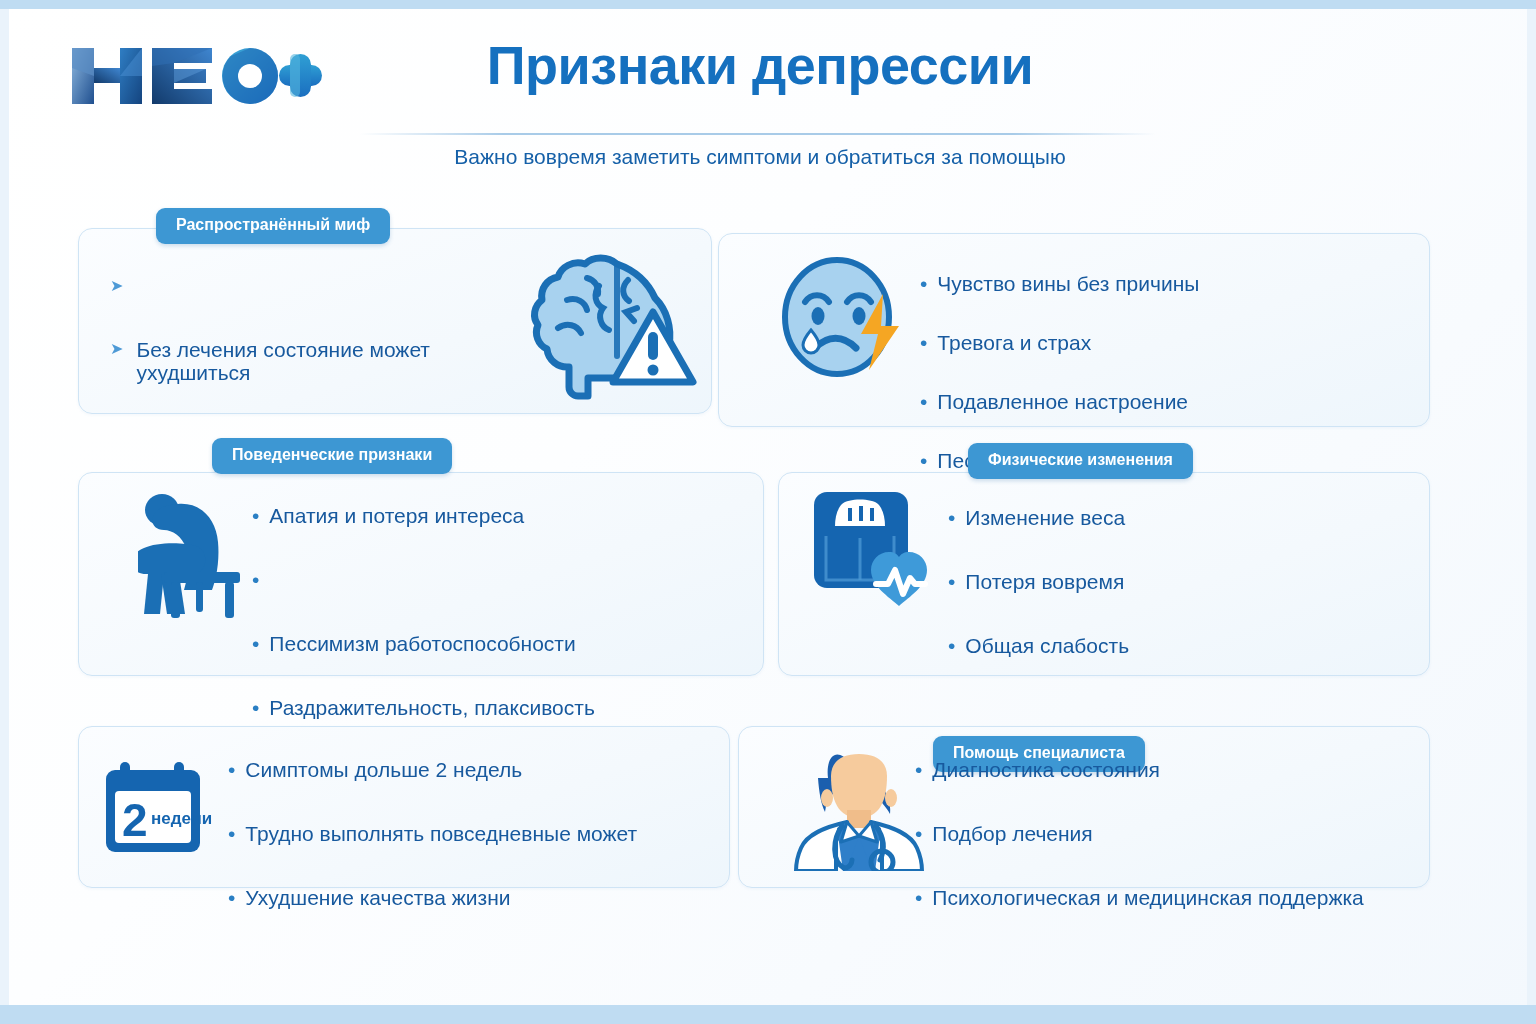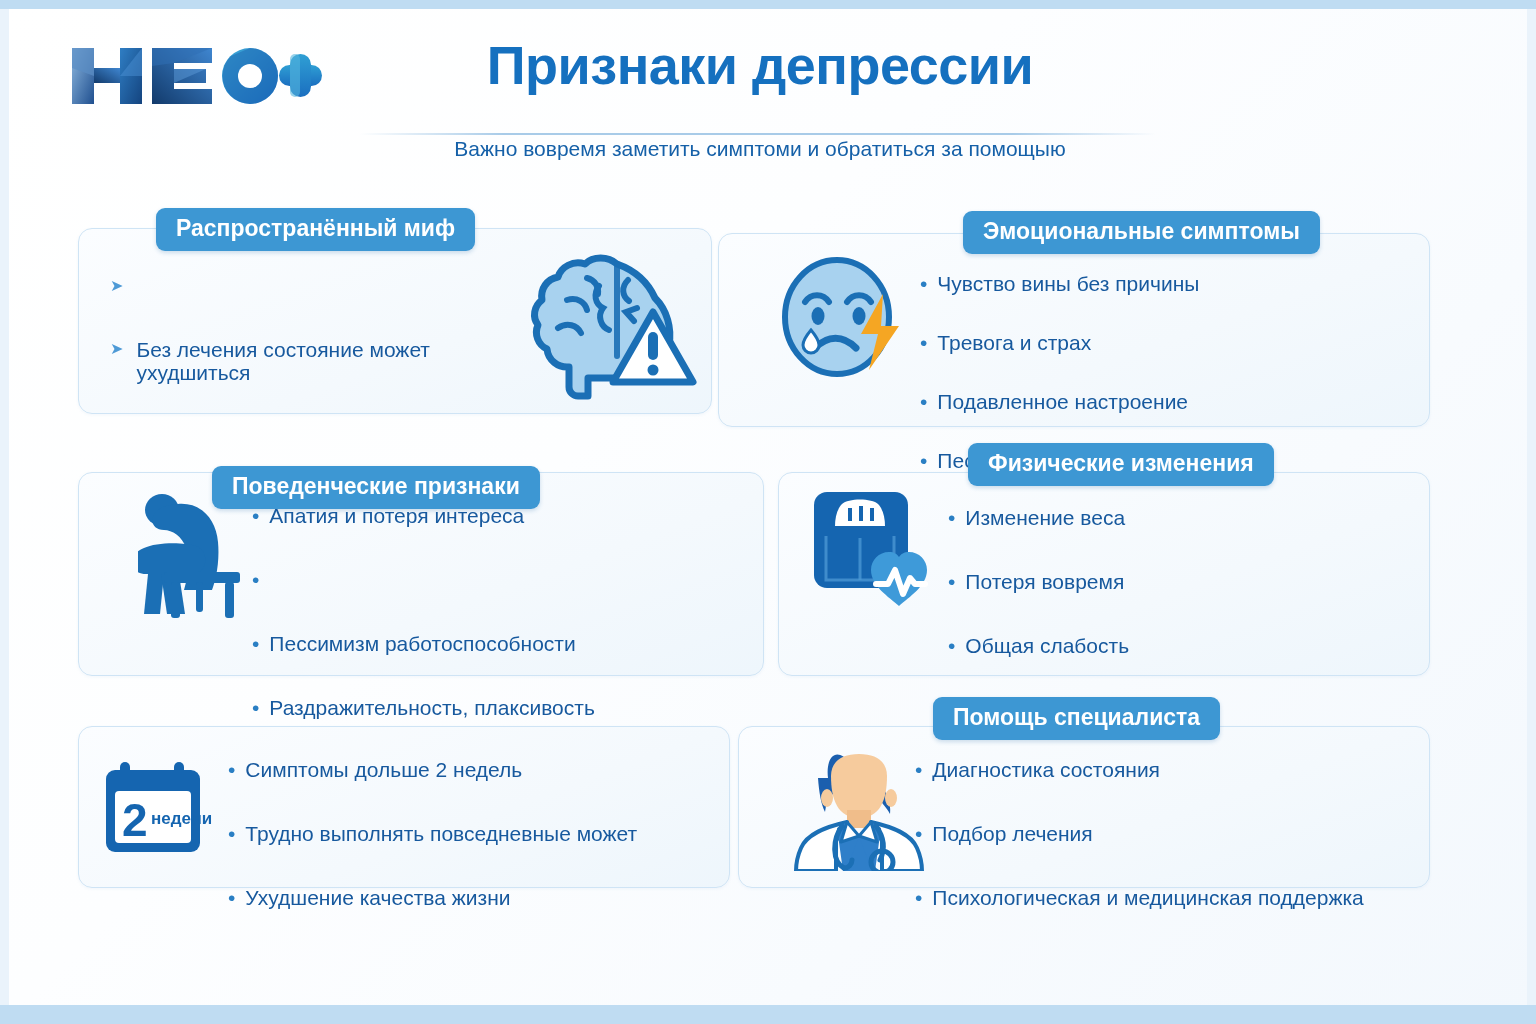--- a/index.html
+++ b/index.html
@@ -28,38 +28,38 @@
     text-align:center;
     font-size:54px;font-weight:bold;letter-spacing:-0.5px;
     color:#1570bf;
     line-height:1.05;
   }
   .title-rule{
     position:absolute;left:360px;top:124px;width:796px;height:2px;
     background:linear-gradient(90deg,rgba(160,200,235,0) 0%,#a8cbe8 18%,#a8cbe8 82%,rgba(160,200,235,0) 100%);
   }
   .subtitle{
-    position:absolute;left:360px;top:128px;width:800px;text-align:center;
+    position:absolute;left:360px;top:136px;width:800px;text-align:center;
     font-size:21px;color:#1560a8;font-weight:500;
   }
 
   
   .card{
     position:absolute;
     background:linear-gradient(160deg,#fbfdff 0%,#f4f9fd 60%,#eef6fc 100%);
     border:1.5px solid #cfe4f5;
     border-radius:14px;
     box-sizing:border-box;
     box-shadow:0 1px 3px rgba(120,170,210,.09);
   }
   .badge{
     position:absolute;
     background:#3d97d3;
     color:#ffffff;
-    font-size:23px;font-weight:bold;
+    font-size:16px;font-weight:bold;
     padding:9px 20px 11px 20px;
     border-radius:9px;
     white-space:nowrap;
     box-shadow:0 2px 4px rgba(40,110,170,.22);
     line-height:1;
   }
   .bullets{position:absolute;}
   .bullet{
     display:flex;align-items:flex-start;
     font-size:21px;color:#17599e;
@@ -168,21 +168,20 @@
       <g transform="translate(88,58)">
         <path d="M38 4 L78 74 L-2 74 Z" fill="#ffffff" stroke="#1b6fb5" stroke-width="7" stroke-linejoin="round"></path>
         <rect x="33" y="24" width="10" height="28" rx="5" fill="#1b6fb5"></rect>
         <circle cx="38" cy="62" r="5.5" fill="#1b6fb5"></circle>
       </g>
     </svg>
   </div>
 
   <div class="card" style="left:718px;top:233px;width:712px;height:194px;">
   </div>
-  <div class="badge" style="left:963px;top:211px;">Эмоциональные симптомы</div>
 
   <div class="bullets" style="left:920px;top:272px;width:470px;">
     <div class="bullet b-my-36">
       <span class="dot">•</span>
       <span>Чувство вины без причины</span>
     </div>
     <div class="bullet b-my-36">
       <span class="dot">•</span>
       <span>Тревога и страх</span>
     </div>
@@ -204,21 +203,21 @@
       <ellipse cx="41" cy="64" rx="6.5" ry="9" fill="#1b6fb5"></ellipse>
       <ellipse cx="82" cy="64" rx="6.5" ry="9" fill="#1b6fb5"></ellipse>
       <path d="M38 96 c13 -13 28 -13 41 0" fill="none" stroke="#1b6fb5" stroke-width="7" stroke-linecap="round"></path>
       <path d="M34 78 c5 6 8 11 8 15 a8 8 0 0 1 -16 0 c0 -4 3 -9 8 -15 z" fill="#ffffff" stroke="#1b6fb5" stroke-width="3"></path>
       <path d="M106 42 L84 82 L101 82 L92 118 L122 74 L104 74 Z" fill="#f5a623"></path>
     </svg>
   </div>
 
   <div class="card" style="left:78px;top:472px;width:686px;height:204px;">
   </div>
-  <div class="badge" style="left:212px;top:438px;margin-top:28px;">Поведенческие признаки</div>
+  <div class="badge" style="left:212px;top:438px;">Поведенческие признаки</div>
 
   <div class="bullets" style="left:252px;top:504px;width:450px;">
     <div class="bullet b-my-41">
       <span class="dot">•</span>
       <span>Апатия и потеря интереса</span>
     </div>
     <div class="bullet b-my-41">
       <span class="dot">•</span>
     </div>
     <div class="bullet b-my-41">
@@ -308,21 +307,21 @@
       <rect x="70" y="4" width="10" height="22" rx="5" fill="#1565b0"></rect>
       <rect x="2" y="12" width="94" height="82" rx="9" fill="#1565b0"></rect>
       <rect x="11" y="33" width="76" height="52" rx="4" fill="#ffffff"></rect>
       <text x="18" y="78" font-family="'Liberation Sans',sans-serif" font-size="46" font-weight="bold" fill="#1565b0">2</text>
       <text x="47" y="66" font-family="'Liberation Sans',sans-serif" font-size="17" font-weight="bold" fill="#1565b0">недели</text>
     </svg>
   </div>
 
   <div class="card" style="left:738px;top:726px;width:692px;height:162px;">
   </div>
-  <div class="badge" style="left:933px;top:697px;">Помощь специалиста</div>
+  <div class="badge" style="left:933px;top:736px;">Помощь специалиста</div>
 
   <div class="bullets" style="left:915px;top:758px;width:500px;">
     <div class="bullet b-my-41">
       <span class="dot">•</span>
       <span>Диагностика состояния</span>
     </div>
     <div class="bullet b-my-41">
       <span class="dot">•</span>
       <span>Подбор лечения</span>
     </div>

